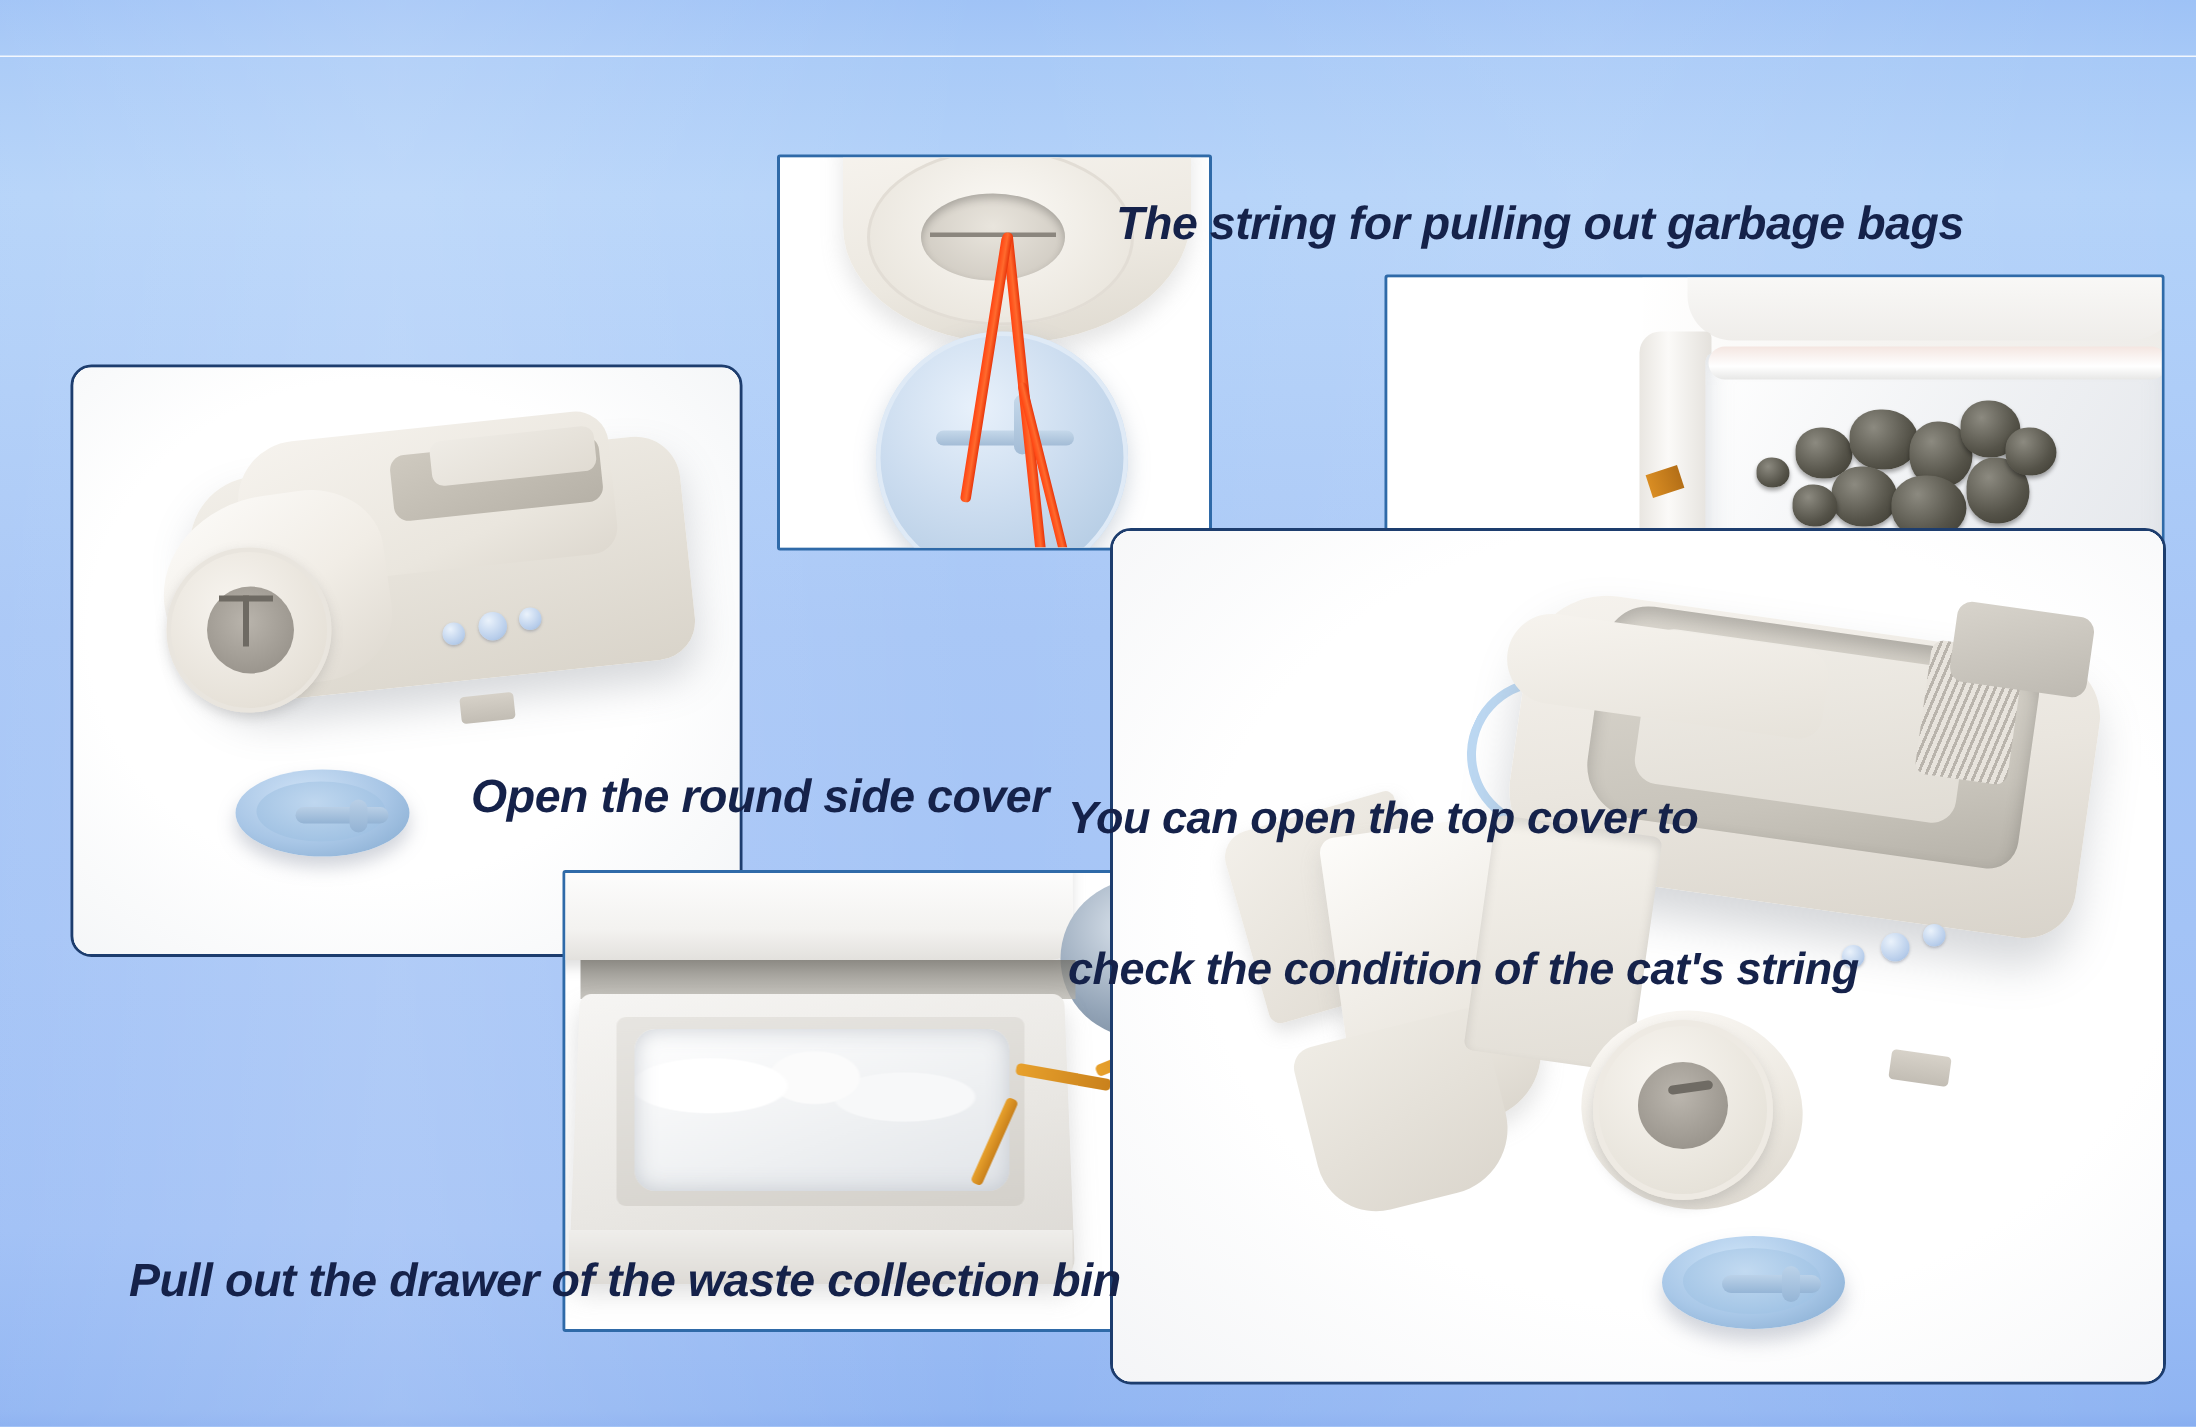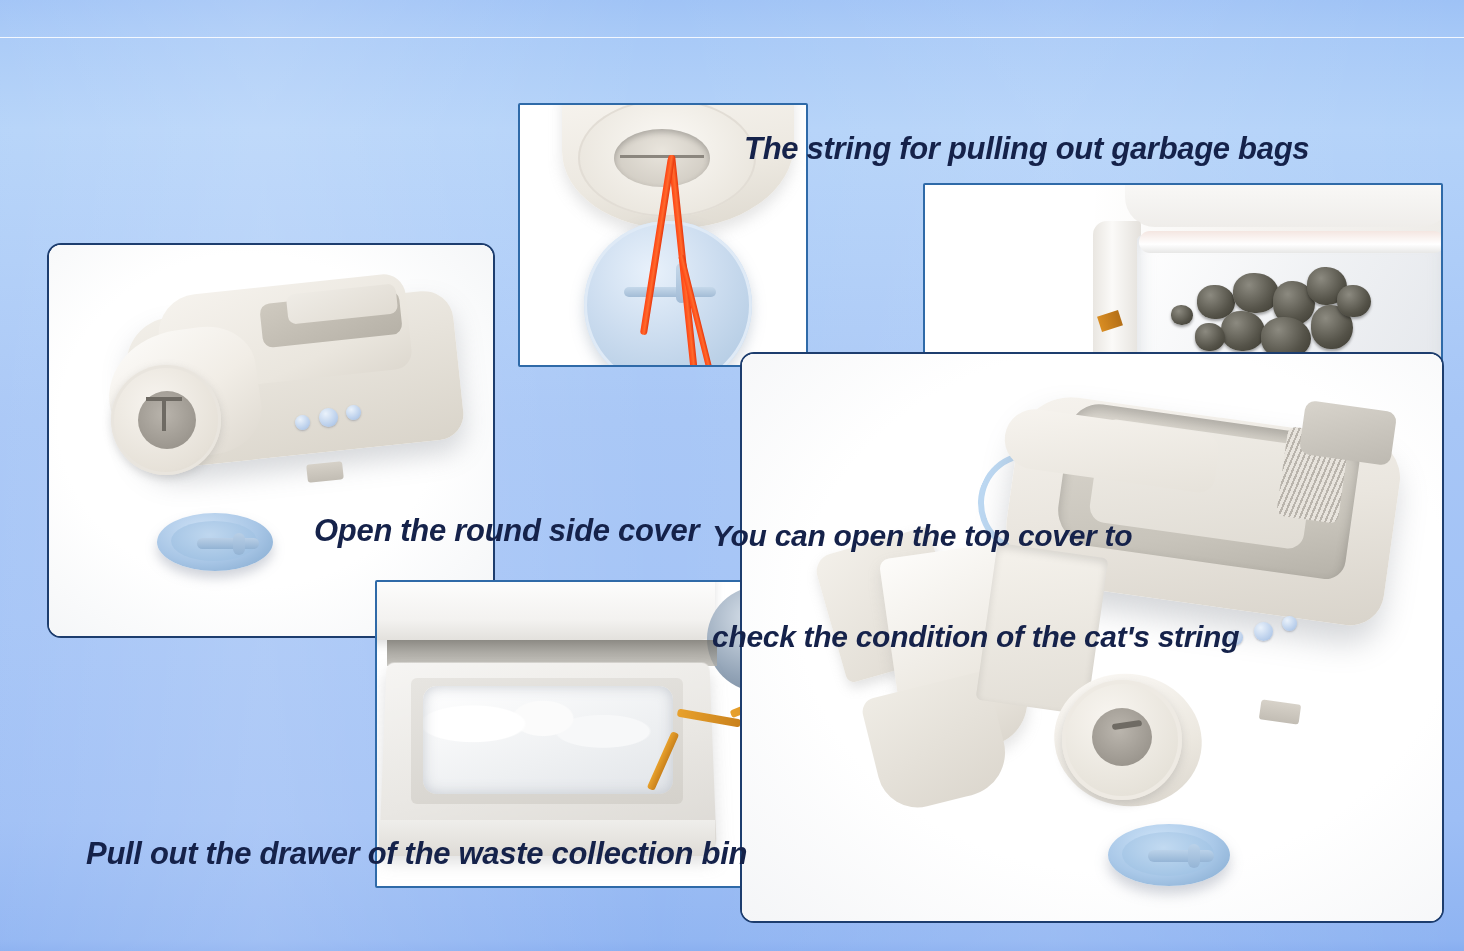--- a/index.html
+++ b/index.html
@@ -405,21 +405,21 @@
   .caption{
     position:absolute;
     color:#15224a;
     font-style:italic;font-weight:bold;
     letter-spacing:-0.3px;
     white-space:pre;
     line-height:1.05;
   }
   #cap-string {left:744px; top:133px; font-size:31px;}
   #cap-side   {left:293px; top:515px; font-size:31px;margin-left:21px;}
-  #cap-top    {left:712px; top:452px; font-size:30px; line-height:1.12;}
+  #cap-top    {left:712px; top:462px; font-size:30px; line-height:1.12;}
   #cap-drawer {left:86px;  top:838px; font-size:31px;}
 </style>
 </head>
 <body>
 
 <div id="stage">
 
   <div id="sheen"></div>
   <div class="hairline" style="top:37px"></div>
 

